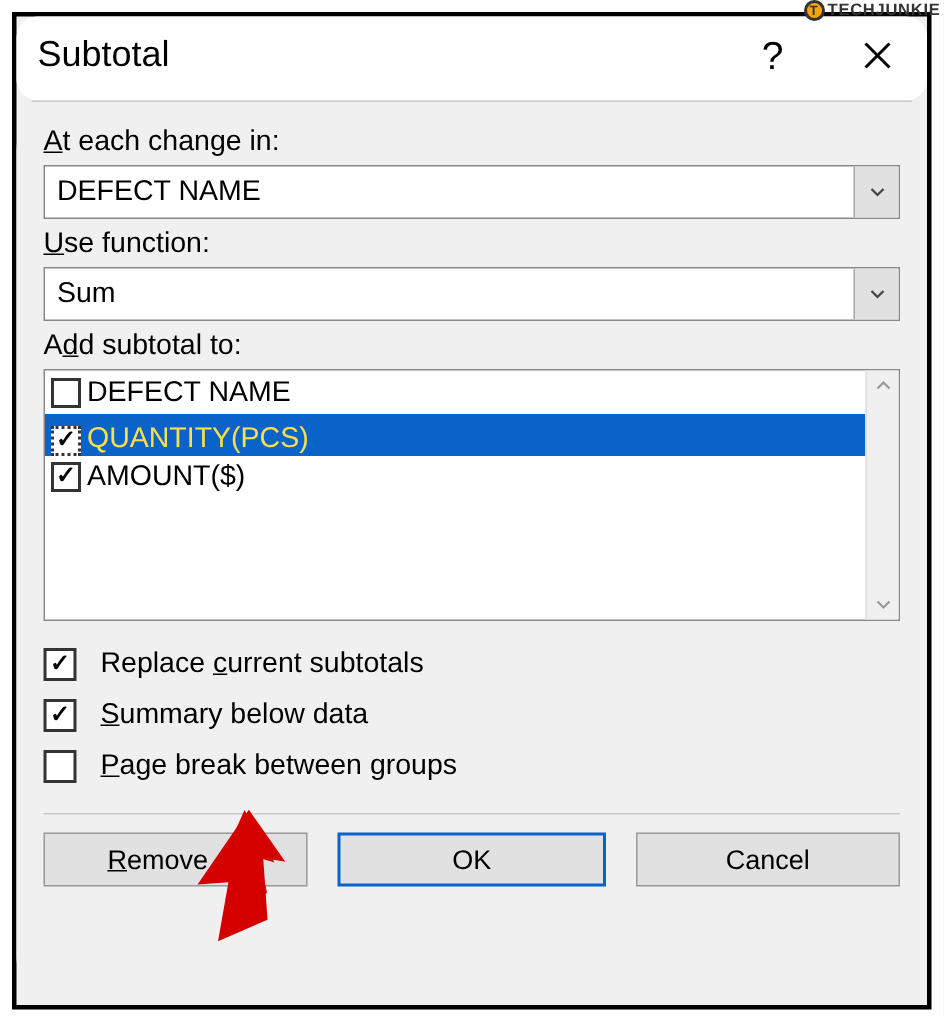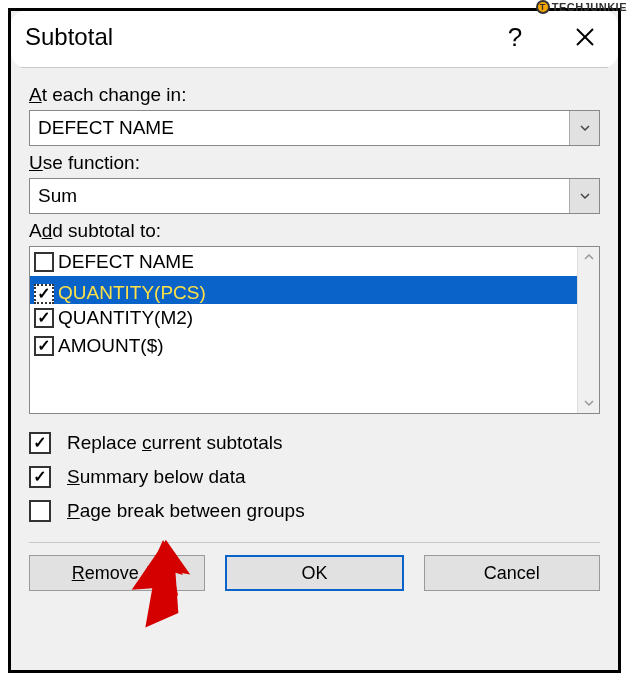--- a/index.html
+++ b/index.html
@@ -259,24 +259,20 @@
     </div>
     <div class="listbox">
       <div class="list-items" id="list-items">
           <div class="list-item">
             <span class="cbx"></span>
             <span>DEFECT NAME</span>
           </div>
           <div class="list-item selected">
             <span class="cbx checked"></span>
             <span>QUANTITY(PCS)</span>
-          </div>
-          <div class="list-item">
-            <span class="cbx checked"></span>
-            <span>QUANTITY(M2)</span>
           </div>
           <div class="list-item">
             <span class="cbx checked"></span>
             <span>AMOUNT($)</span>
           </div>
         </div>
       <div class="list-scroll">
         <svg class="chev" viewBox="0 0 12 12">
             <polyline points="2,8 6,4 10,8" fill="none" stroke="#999" stroke-width="1.5"></polyline>
           </svg>

